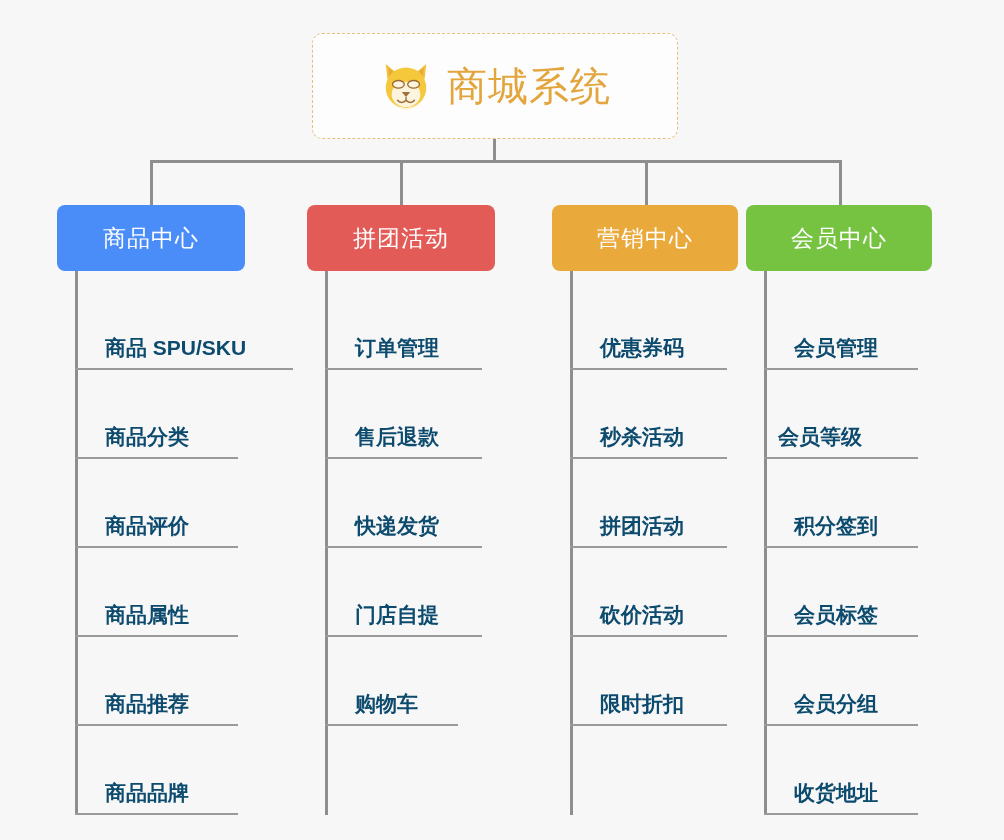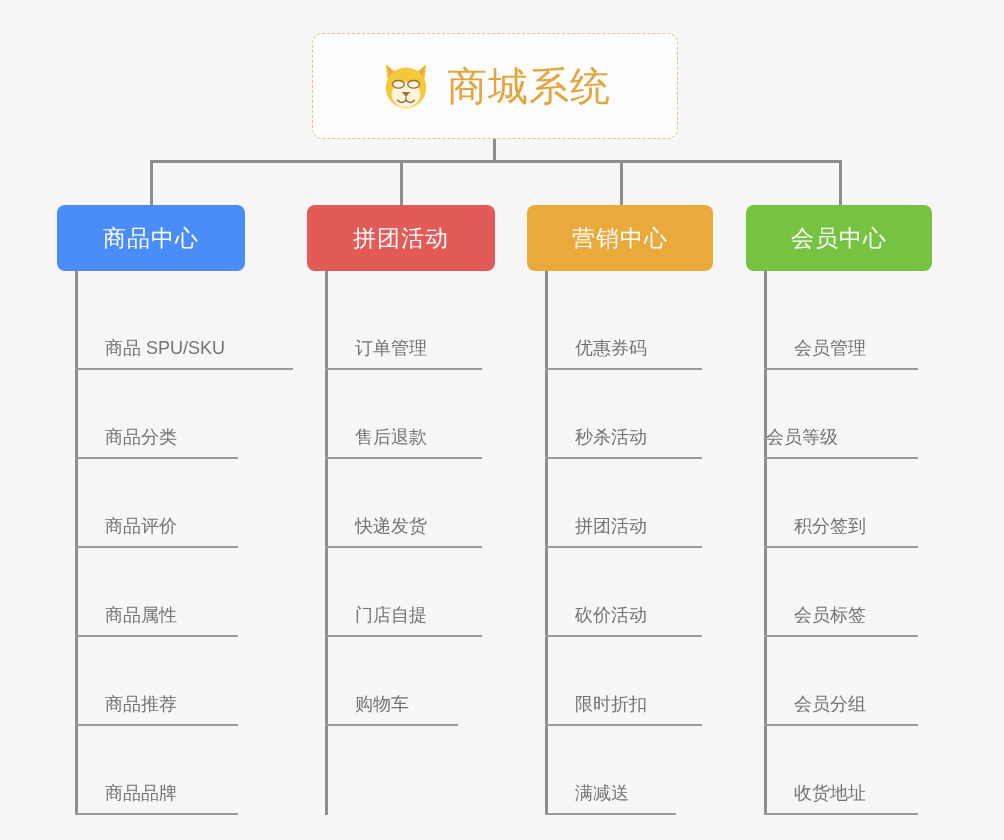--- a/index.html
+++ b/index.html
@@ -115,25 +115,26 @@
     padding-bottom: 4px;
   }
   .leaf-underline {
     position: absolute;
     left: 0;
     bottom: 0;
     height: 2px;
     background: #9a9a9a;
   }
   .leaf-label {
-    font-size: 18px;
-    color: #737373;
+    font-size: 21px;
+    color: #0c4a6e;
     white-space: nowrap;
     line-height: 1.1;
     padding-bottom: 7px;
+    font-weight: bold;
   }
 </style>
 </head>
 <body>
 
 <div id="diagram">
 
   <div class="root-node">
     <span class="root-icon">
       <svg viewBox="0 0 64 64" width="54" height="54" aria-hidden="true">
@@ -216,21 +217,21 @@
           <div class="leaf-item">
             <div class="leaf-underline" style="left: 18px; width: 157px;"></div>
             <div class="leaf-label" style="margin-left: 48px;">门店自提</div>
           </div>
           <div class="leaf-item">
             <div class="leaf-underline" style="left: 18px; width: 133px;"></div>
             <div class="leaf-label" style="margin-left: 48px;">购物车</div>
           </div>
         </div>
       </div>
-      <div class="column" style="left: 527px; width: 186px;">
+      <div class="column" style="left: 552px; width: 186px;">
         <div class="col-drop" style="left: 93px;"></div>
         <div class="cat-header" style="background: rgb(234, 169, 59);">
           <span>营销中心</span>
         </div>
         <div class="leaf-list">
           <div class="leaf-spine" style="left: 18px; height: 544px;"></div>
           <div class="leaf-item">
             <div class="leaf-underline" style="left: 18px; width: 157px;"></div>
             <div class="leaf-label" style="margin-left: 48px;">优惠券码</div>
           </div>
@@ -243,40 +244,36 @@
             <div class="leaf-label" style="margin-left: 48px;">拼团活动</div>
           </div>
           <div class="leaf-item">
             <div class="leaf-underline" style="left: 18px; width: 157px;"></div>
             <div class="leaf-label" style="margin-left: 48px;">砍价活动</div>
           </div>
           <div class="leaf-item">
             <div class="leaf-underline" style="left: 18px; width: 157px;"></div>
             <div class="leaf-label" style="margin-left: 48px;">限时折扣</div>
           </div>
-          <div class="leaf-item">
-            <div class="leaf-underline" style="left: 18px; width: 131px;"></div>
-            <div class="leaf-label" style="margin-left: 48px;">满减送</div>
-          </div>
         </div>
       </div>
       <div class="column" style="left: 746px; width: 186px;">
         <div class="col-drop" style="left: 93px;"></div>
         <div class="cat-header" style="background: rgb(118, 195, 66);">
           <span>会员中心</span>
         </div>
         <div class="leaf-list">
           <div class="leaf-spine" style="left: 18px; height: 544px;"></div>
           <div class="leaf-item">
             <div class="leaf-underline" style="left: 18px; width: 154px;"></div>
             <div class="leaf-label" style="margin-left: 48px; margin-top: 10px;">会员管理</div>
           </div>
           <div class="leaf-item">
             <div class="leaf-underline" style="left: 18px; width: 154px;"></div>
-            <div class="leaf-label" style="margin-left: 20px;">会员等级</div>
+            <div class="leaf-label" style="margin-left: 32px;">会员等级</div>
           </div>
           <div class="leaf-item">
             <div class="leaf-underline" style="left: 18px; width: 154px;"></div>
             <div class="leaf-label" style="margin-left: 48px;">积分签到</div>
           </div>
           <div class="leaf-item">
             <div class="leaf-underline" style="left: 18px; width: 154px;"></div>
             <div class="leaf-label" style="margin-left: 48px;">会员标签</div>
           </div>
           <div class="leaf-item">

